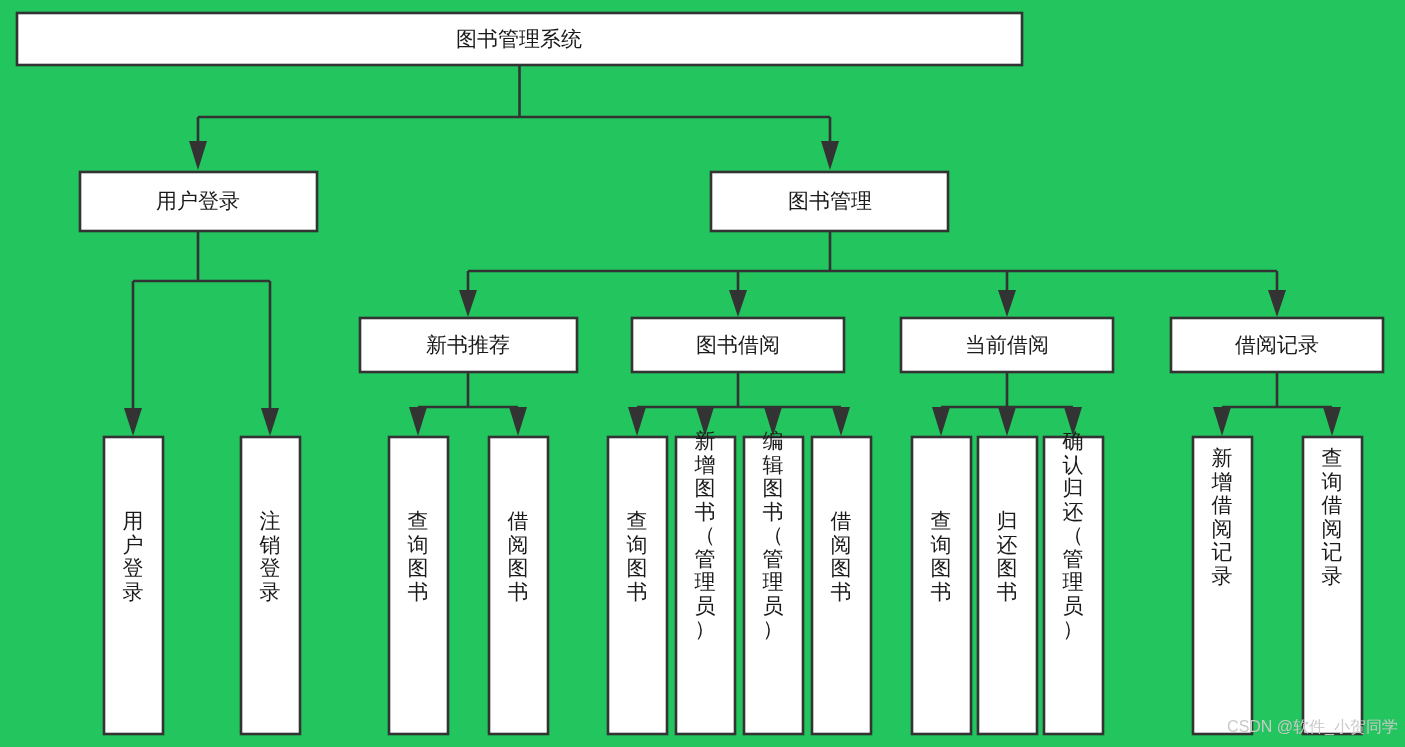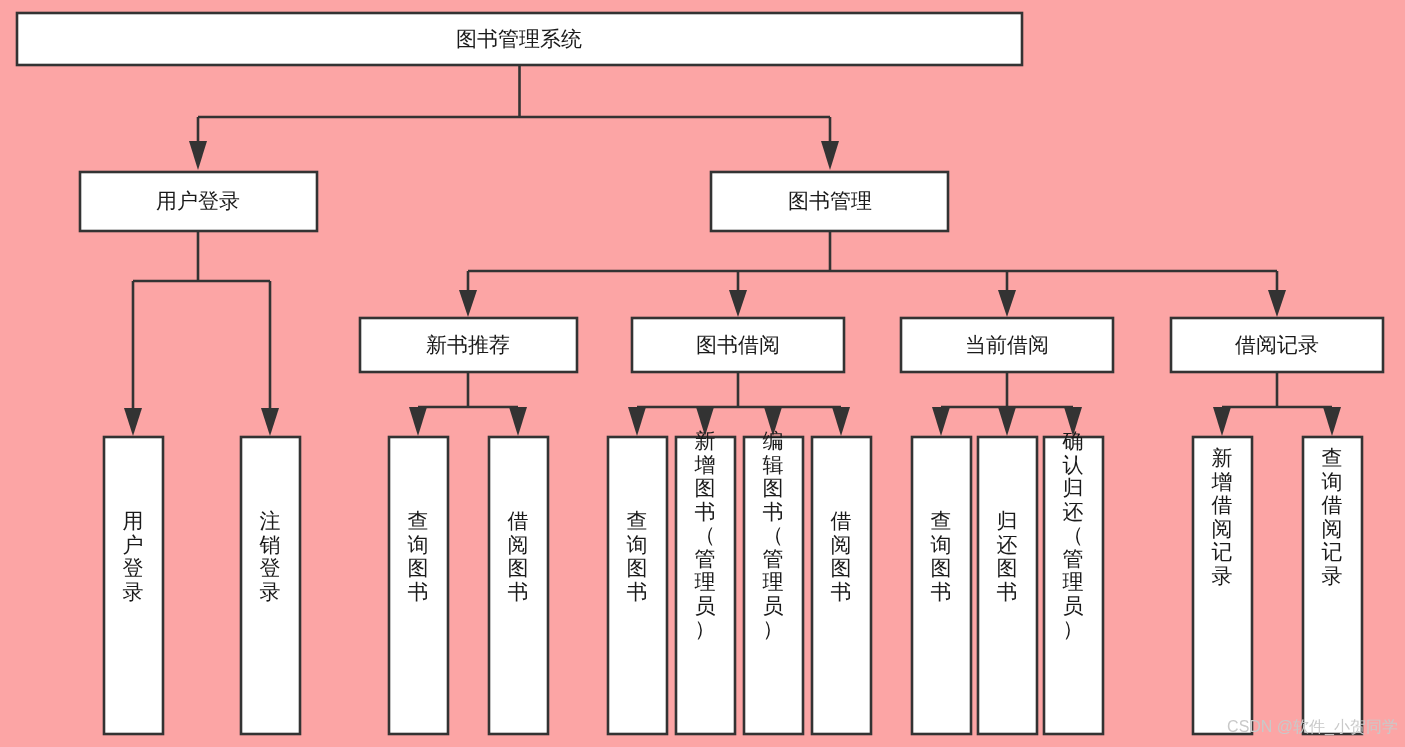--- a/index.html
+++ b/index.html
@@ -8,21 +8,21 @@
     padding: 0;
     background: #ffffff;
   }
   body {
     font-family: "Liberation Sans", "DejaVu Sans", sans-serif;
   }
   #diagram-root {
     position: relative;
     width: 1405px;
     height: 747px;
-    background: #fca5a5;
+    background: #22c55e;
     overflow: hidden;
   }
   svg#flow-svg {
     position: absolute;
     left: 0;
     top: 0;
     width: 1405px;
     height: 747px;
     display: block;
   }

